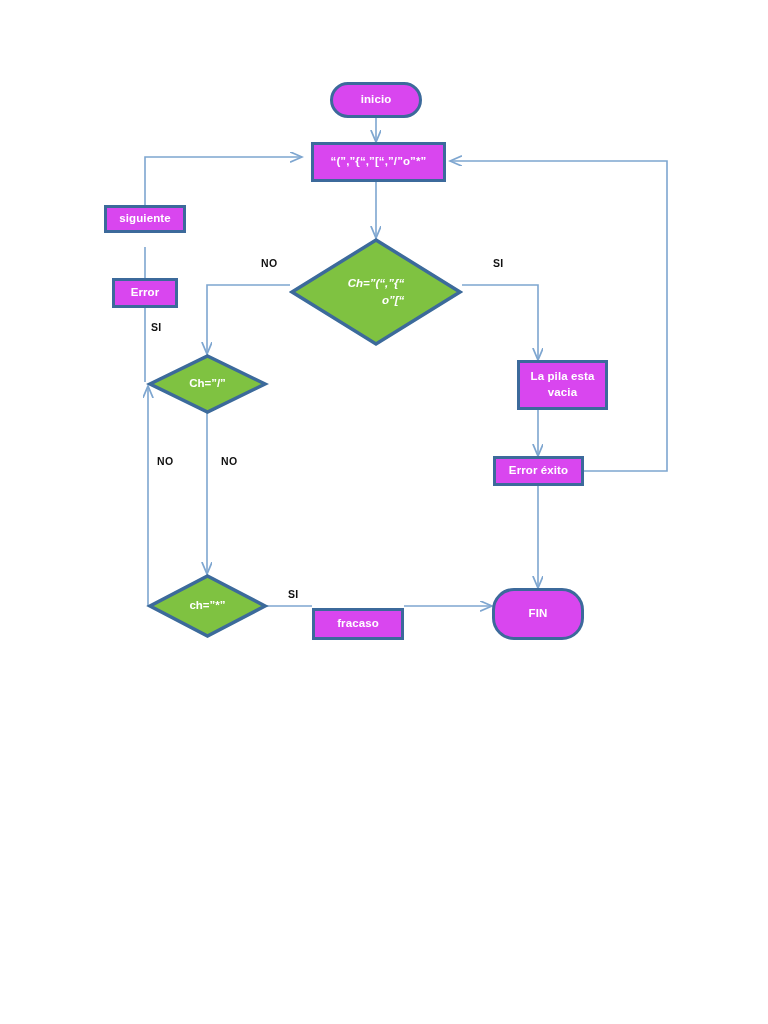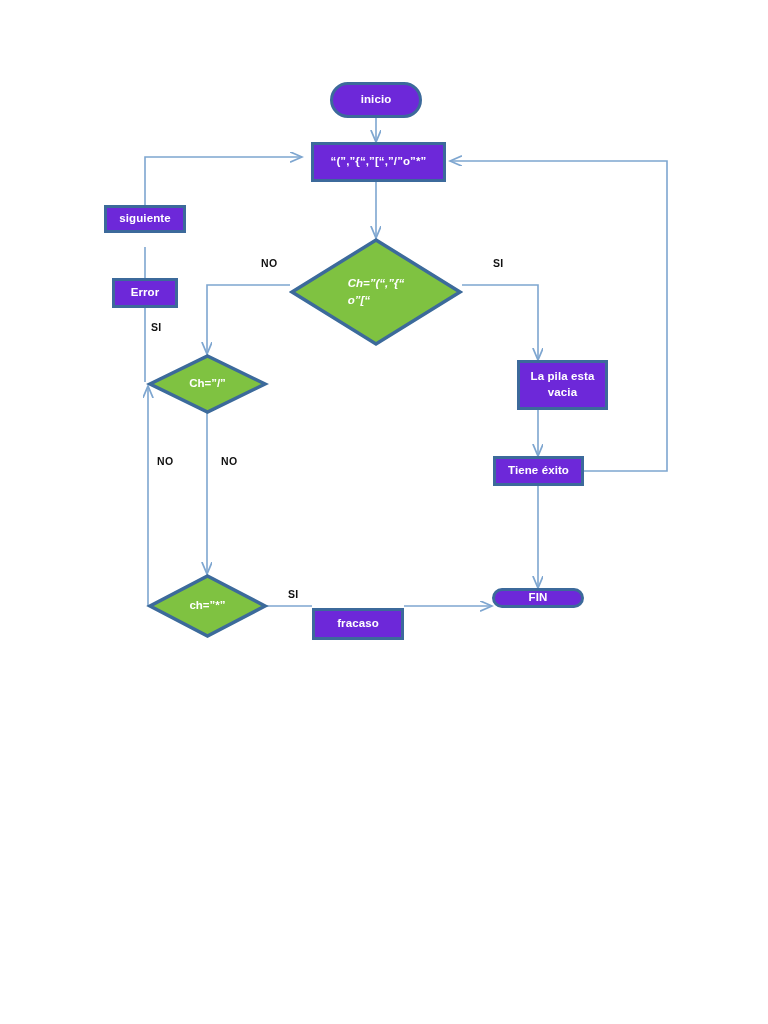--- a/index.html
+++ b/index.html
@@ -21,21 +21,21 @@
     position: absolute;
     left: 0;
     top: 0;
     width: 768px;
     height: 1024px;
     pointer-events: none;
   }
   .node {
     position: absolute;
     box-sizing: border-box;
-    background: #6d28d9;
+    background: #d946ef;
     border: 3px solid #3C6A9B;
     color: #ffffff;
     display: flex;
     align-items: center;
     justify-content: center;
     text-align: center;
     font-size: 11.5px;
     font-weight: 600;
     line-height: 1.35;
     letter-spacing: 0.1px;
@@ -54,21 +54,21 @@
   }
   .diamond-wrap .dtext {
     position: absolute;
     left: 0;
     top: 0;
     width: 100%;
     height: 100%;
     display: flex;
     align-items: center;
     justify-content: center;
-    text-align: left;
+    text-align: right;
     color: #ffffff;
     font-size: 11.5px;
     font-weight: 600;
     line-height: 1.5;
     font-style: italic;
   }
   .diamond-wrap .dtext.upright {
     font-style: normal;
   }
   .edge-label {
@@ -167,28 +167,28 @@
     <div class="dtext upright">
       <span>Ch=”/”</span>
     </div>
   </div>
 
   <div class="node" style="left:493px; top:360px; width:91px; height:50px;margin-left:24px;">
     <span>La pila esta vacia</span>
   </div>
 
   <div class="node" style="left:493px; top:456px; width:91px; height:30px;">
-    <span>Tiene éxito</span>
+    <span>Error éxito</span>
   </div>
 
   <div class="node" style="left:312px; top:608px; width:92px; height:32px;">
     <span>fracaso</span>
   </div>
 
-  <div class="node term" style="left:492px; top:588px; width:92px; height:20px;">
+  <div class="node term" style="left:492px; top:588px; width:92px; height:52px;">
     <span>FIN</span>
   </div>
 
   <div class="edge-label" style="left:261px; top:257px;">NO</div>
   <div class="edge-label" style="left:493px; top:257px;">SI</div>
   <div class="edge-label" style="left:151px; top:321px;">SI</div>
   <div class="edge-label" style="left:157px; top:455px;">NO</div>
   <div class="edge-label" style="left:221px; top:455px;">NO</div>
   <div class="edge-label" style="left:288px; top:588px;">SI</div>
 

